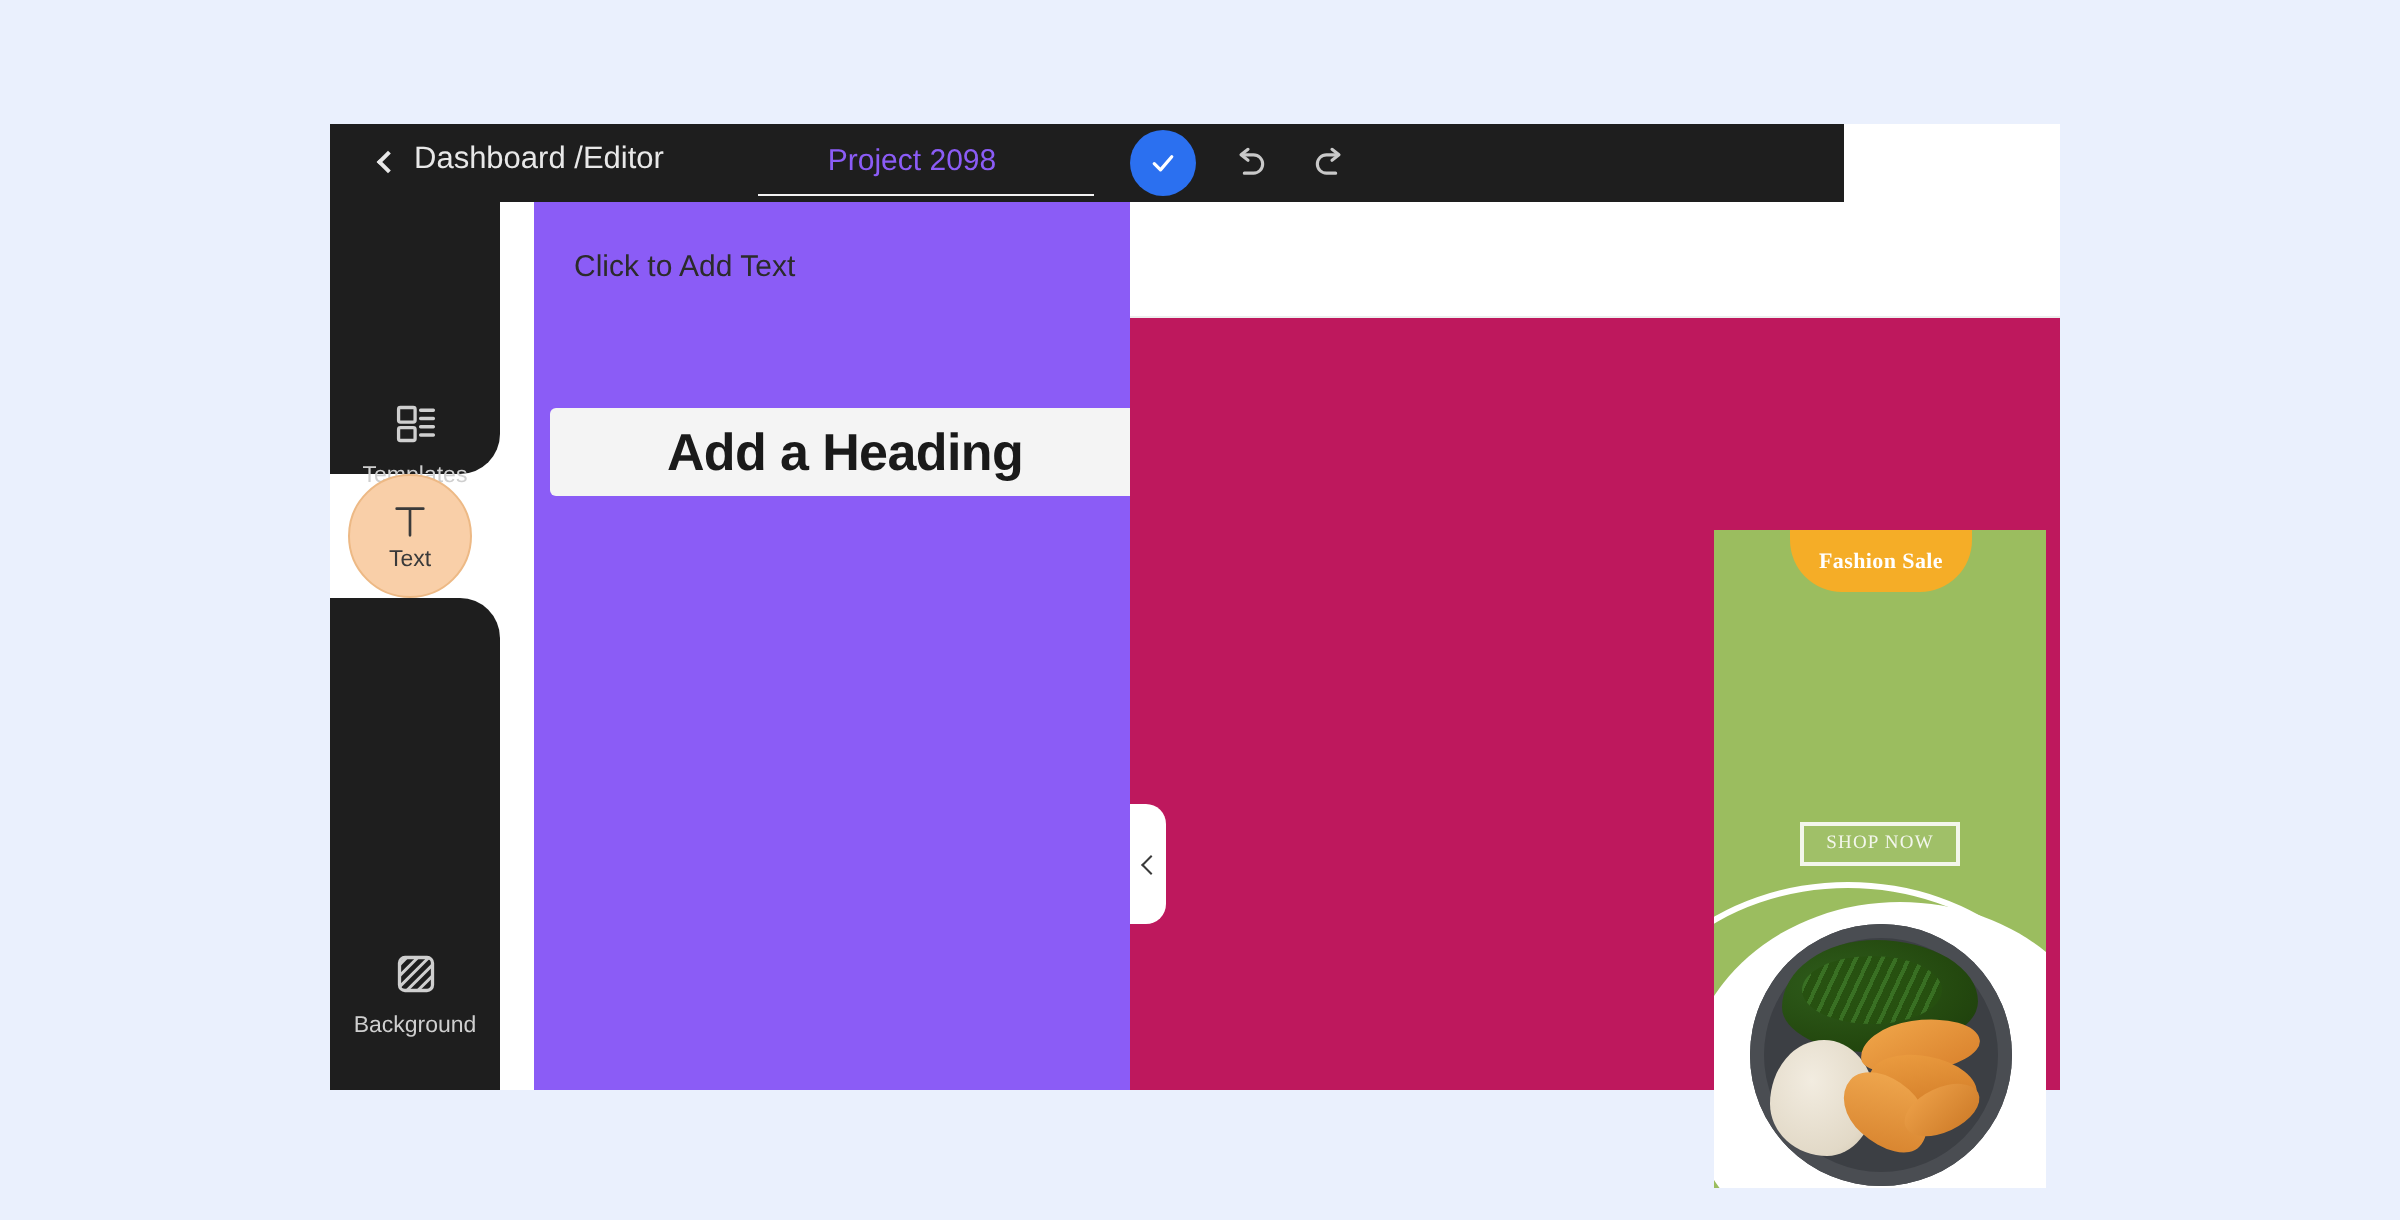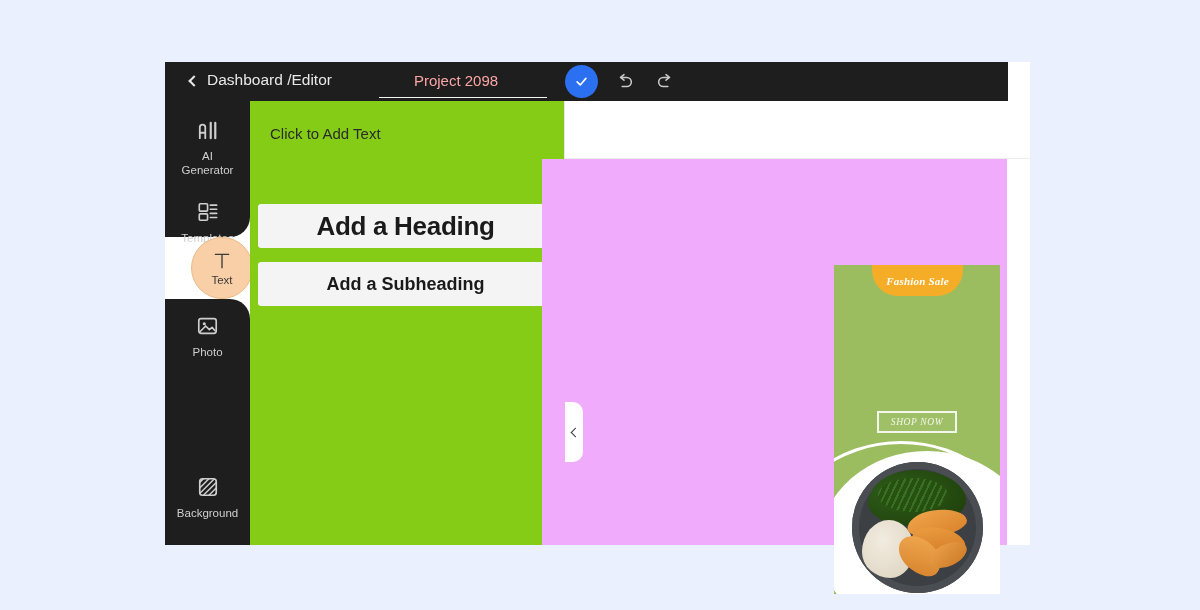--- a/index.html
+++ b/index.html
@@ -14,40 +14,40 @@
   #app-window {
     position: absolute;
     left: 165px; top: 62px;
     width: 865px; height: 483px;
     background: #ffffff;
   }
 
   
   #header {
     position: absolute; left: 0; top: 0;
-    width: 843px; height: 39px;
+    width: 757px; height: 39px;
     background: #1e1e1e;
   }
   #back-link {
     position: absolute; left: 25px; top: 9px;
     display: flex; align-items: center; gap: 9px;
     color: #e8e8e8; font-size: 15.5px; white-space: nowrap;
   }
   .chev-left {
     display: inline-block; width: 8px; height: 8px;
     border-left: 2px solid #e8e8e8; border-bottom: 2px solid #e8e8e8;
     transform: rotate(45deg); margin-top: 1px;
   }
   #project-tab {
     position: absolute; left: 207px; top: 0;
     width: 168px; height: 39px;
   }
   #project-tab-label {
     position: absolute; left: 0; top: 10px; width: 168px;
-    text-align: center; color: #fca5a5; font-size: 15px;
+    text-align: center; color: #8b5cf6; font-size: 15px;
   }
   #project-tab-underline {
     position: absolute; left: 7px; bottom: 3px;
     width: 168px; height: 1.5px; background: #f2f2f2;
   }
   #save-button {
     position: absolute; left: 400px; top: 3px;
     width: 33px; height: 33px; border-radius: 50%;
     background: #2b70f0; border: none; cursor: pointer;
     display: flex; align-items: center; justify-content: center;
@@ -87,35 +87,35 @@
     text-align: center; white-space: pre-line;
   }
   #item-ai        { top: 16px; }
   #item-templates { top: 98px; }
   #item-photo     { top: 14px; }
   #item-elements  { top: 97px; }
   #item-background{ top: 175px; }
 
   
   #item-text {
-    position: absolute; left: 26px; top: 136px;
+    position: absolute; left: 9px; top: 136px;
     width: 62px; height: 62px; border-radius: 50%;
     background: #f9cfa8; border: 1px solid #edb985;
     display: flex; flex-direction: column; align-items: center;
     justify-content: center; cursor: pointer; color: #3a3a3a;
   }
   #item-text .ico { width: 24px; height: 22px; display: flex;
     align-items: center; justify-content: center; }
   #item-text .lbl { font-size: 11.5px; margin-top: 2px; }
 
   
   #text-panel {
-    position: absolute; left: 85px; top: 39px;
+    position: absolute; left: 102px; top: 39px;
     width: 315px; height: 444px;
-    background: #84cc16;
+    background: #8b5cf6;
     border-right: 1px solid #e6e6e6;
   }
   #panel-title {
     position: absolute; left: 20px; top: 24px;
     font-size: 15px; color: #2b2b2b;
   }
   .text-option {
     position: absolute; left: 8px; width: 295px;
     background: #f4f4f4; border-radius: 3px; cursor: pointer;
     display: flex; align-items: center; justify-content: center;
@@ -125,24 +125,23 @@
   #opt-subheading { top: 161px; height: 44px; font-size: 18px; font-weight: bold; }
   #opt-body       { top: 219px; height: 44px; font-size: 12px; color: #555; }
 
   
   #canvas-toolbar {
     position: absolute; left: 400px; top: 39px;
     width: 465px; height: 58px;
     background: #ffffff; border-bottom: 1px solid #ededed;
   }
   #canvas-area {
-    position: absolute; left: 377px; top: 97px;
+    position: absolute; left: 400px; top: 97px;
     width: 465px; height: 386px;
-    background: #f0abfc;
-    font-style: italic;
+    background: #be185d;
   }
 
   
   #panel-collapse {
     position: absolute; left: 400px; top: 340px;
     width: 18px; height: 60px;
     background: #ffffff;
     border-top-right-radius: 10px; border-bottom-right-radius: 10px;
     display: flex; align-items: center; justify-content: center;
     cursor: pointer; z-index: 6;
@@ -282,31 +281,20 @@
         <path d="M15 7 H9 a5 5 0 0 0 0 10 H14" fill="none" stroke="#c9c9c9" stroke-width="1.7" stroke-linecap="round" stroke-linejoin="round"></path>
         <path d="M12 4 L15.8 7 L12 10" fill="none" stroke="#c9c9c9" stroke-width="1.7" stroke-linecap="round" stroke-linejoin="round"></path>
       </svg>
     </button>
   </div>
 
   <div id="sidebar">
 
     <div class="rail-block" id="rail-top">
 
-      <div class="rail-item" id="item-ai">
-        <span class="ico">
-          <svg width="22" height="20" viewBox="0 0 24 22">
-            <path d="M3 20 V8 a3 3 0 0 1 6 0 V20 M3 14 H9" fill="none" stroke="#cfcfcf" stroke-width="2" stroke-linecap="round"></path>
-            <path d="M15 3 V20" fill="none" stroke="#cfcfcf" stroke-width="2.4" stroke-linecap="round"></path>
-            <path d="M20 3 V20" fill="none" stroke="#cfcfcf" stroke-width="2.4" stroke-linecap="round"></path>
-          </svg>
-        </span>
-        <span class="lbl">AI
-Generator</span>
-      </div>
 
       <div class="rail-item" id="item-templates">
         <span class="ico">
           <svg width="22" height="22" viewBox="0 0 24 24">
             <rect x="2.5" y="3" width="9" height="8" rx="1" fill="none" stroke="#cfcfcf" stroke-width="1.8"></rect>
             <rect x="2.5" y="14" width="9" height="7" rx="1" fill="none" stroke="#cfcfcf" stroke-width="1.8"></rect>
             <path d="M14.5 4.5 H21.5 M14.5 9 H21.5 M14.5 13.5 H21.5 M14.5 18 H21.5" stroke="#cfcfcf" stroke-width="1.8" stroke-linecap="round"></path>
           </svg>
         </span>
         <span class="lbl">Templates</span>
@@ -317,30 +305,20 @@
       <span class="ico">
         <svg width="20" height="20" viewBox="0 0 24 24">
           <path d="M4 4 H20 M12 4 V20" fill="none" stroke="#3a3a3a" stroke-width="1.6" stroke-linecap="round"></path>
         </svg>
       </span>
       <span class="lbl">Text</span>
     </div>
 
     <div class="rail-block" id="rail-bottom">
 
-      <div class="rail-item" id="item-photo">
-        <span class="ico">
-          <svg width="23" height="22" viewBox="0 0 24 24">
-            <rect x="2.5" y="4" width="19" height="16" rx="2.5" fill="none" stroke="#cfcfcf" stroke-width="1.8"></rect>
-            <circle cx="8.5" cy="9.5" r="1.7" fill="#cfcfcf"></circle>
-            <path d="M4 18 L10 12 L14 16 L17 13.5 L20 17" fill="none" stroke="#cfcfcf" stroke-width="1.8" stroke-linecap="round" stroke-linejoin="round"></path>
-          </svg>
-        </span>
-        <span class="lbl">Photo</span>
-      </div>
 
 
       <div class="rail-item" id="item-background">
         <span class="ico">
           <svg width="22" height="22" viewBox="0 0 24 24">
             <defs>
               <clipPath id="bgclip">
                   <rect x="3" y="3" width="18" height="18" rx="3"></rect>
                 </clipPath>
             </defs>
@@ -353,21 +331,20 @@
         <span class="lbl">Background</span>
       </div>
     </div>
   </div>
 
   <div id="text-panel">
     <div id="panel-title">Click to Add Text</div>
 
     <div class="text-option" id="opt-heading">Add a Heading</div>
 
-    <div class="text-option" id="opt-subheading">Add a Subheading</div>
 
   </div>
 
   <div id="canvas-toolbar"></div>
 
   <div id="canvas-area">
 
     <div id="poster">
 
       <div id="poster-banner">

